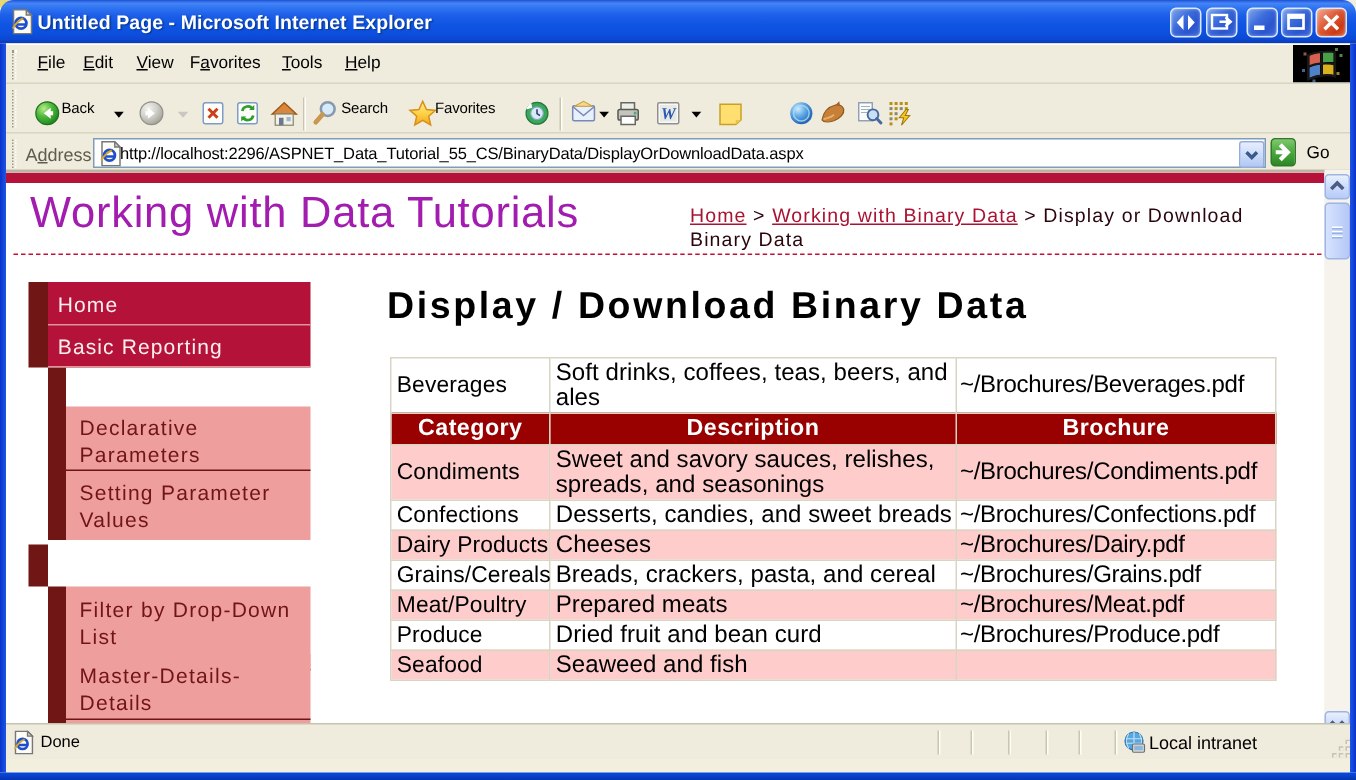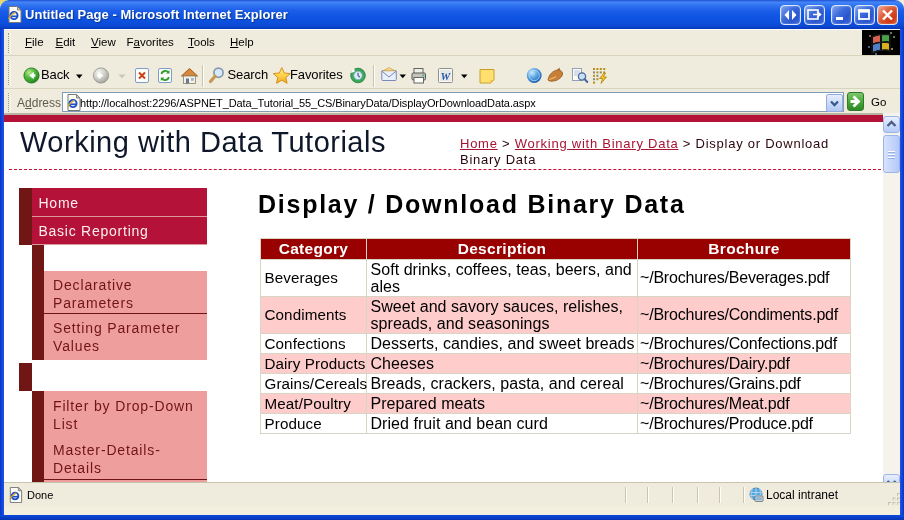--- a/index.html
+++ b/index.html
@@ -31,37 +31,37 @@
   #brdB{left:0;top:515px;width:904px;height:5px;background:linear-gradient(180deg,#0B4ADE,#0635B2);}
 
   
   #menubar{left:4px;top:29px;width:896px;height:26px;background:#EFECDD;border-top:1px solid #fff;}
   #menubar .mi{top:6px;color:#000;font-size:11.5px;}
   .grip{width:3px;border-left:1px dotted #9D9A84;border-right:1px dotted #fff;}
   #throbber{left:858px;top:0px;width:38px;height:26px;background:#000;}
 
   
   #toolbar{left:4px;top:55px;width:896px;height:33px;background:#EFECDD;border-top:1px solid #D8D4C0;}
-  #toolbar .lbl{color:#000;font-size:13px;top:10.5px;letter-spacing:-0.1px;}
+  #toolbar .lbl{color:#000;font-size:10px;top:10.5px;letter-spacing:-0.1px;}
 
   
   #addrbar{left:4px;top:88px;width:896px;height:27px;background:#EFECDD;border-top:1px solid #D8D4C0;border-bottom:2px solid #B9B5A2;}
   #addrlabel{left:13px;top:6.5px;color:#5E5C4C;font-size:12px;}
   #combo{left:58px;top:3px;width:782px;height:20px;background:#fff;border:1px solid #7F9DB9;}
   #urltext{left:17px;top:4px;font-size:11px;color:#000;white-space:nowrap;letter-spacing:-0.1px;}
   #combobtn{left:763px;top:0.5px;width:17px;height:18px;border-radius:2px;
      background:linear-gradient(180deg,#E6EEFD 0%,#CCDCFA 50%,#B2C8F2 100%);border:1px solid #93ACDD;}
   #gobtn{left:843px;top:3px;width:17px;height:19px;border-radius:3px;border:1px solid #2F7A28;
      background:linear-gradient(180deg,#7EC86E 0%,#4AA83C 50%,#2E8826 100%);}
   #golabel{left:867px;top:7px;font-size:11.5px;color:#000;}
 
   
   #content{left:4px;top:115px;width:879px;height:376px;background:#fff;overflow:hidden;}
   #band{left:0;top:0;width:879px;height:6.5px;background:#B5123A;}
-  #h1{left:16px;top:11px;font-size:29px;color:#0f172a;letter-spacing:0.5px;white-space:nowrap;}
+  #h1{left:16px;top:11px;font-size:29px;color:#a21caf;letter-spacing:0.5px;white-space:nowrap;}
   #crumbs{left:456px;top:21px;width:420px;font-size:13px;font-weight:normal;color:#2A060C;line-height:15.5px;letter-spacing:0.75px;}
   #crumbs a{color:#A91332;text-decoration:underline;}
   #dash{left:5px;top:54px;width:872px;height:0;border-top:1px dashed #C21134;}
 
   
   .m1s{left:15px;width:12.5px;background:#701614;}
   .m2s{left:28px;width:11.5px;background:#701614;}
   .m1{left:27.5px;width:175.5px;background:#B5123A;color:#FBEFEF;font-size:14px;letter-spacing:0.75px;padding:5.5px 0 0 7px;border-bottom:1.5px solid #DC9898;line-height:18px;}
   .m2{left:39.5px;width:163.5px;background:#EF9E9E;color:#701418;font-size:14px;letter-spacing:0.85px;padding:4px 0 0 9.5px;border-bottom:1.3px solid #6E1414;line-height:18px;}
 
@@ -328,28 +328,28 @@
 
     <div id="mainhead" class="txt">Display / Download Binary Data</div>
     <table id="gridtable" cellspacing="0">
       <colgroup>
           <col style="width:106px">
           <col style="width:271px">
           <col style="width:213px">
         </colgroup>
       <tbody>
           <tr>
+            <td class="c1">Beverages</td>
+            <td class="c2">Soft drinks, coffees, teas, beers, and<br>ales</td>
+            <td class="c3">~/Brochures/Beverages.pdf</td>
+          </tr>
+      <tr>
             <th>Category</th>
             <th>Description</th>
             <th>Brochure</th>
-          </tr>
-      <tr>
-            <td class="c1">Beverages</td>
-            <td class="c2">Soft drinks, coffees, teas, beers, and<br>ales</td>
-            <td class="c3">~/Brochures/Beverages.pdf</td>
           </tr>
       <tr class="alt">
             <td class="c1">Condiments</td>
             <td class="c2">Sweet and savory sauces, relishes,<br>spreads, and seasonings</td>
             <td class="c3">~/Brochures/Condiments.pdf</td>
           </tr>
       <tr>
             <td class="c1">Confections</td>
             <td class="c2">Desserts, candies, and sweet breads</td>
             <td class="c3">~/Brochures/Confections.pdf</td>
@@ -366,20 +366,25 @@
           </tr>
       <tr class="alt">
             <td class="c1">Meat/Poultry</td>
             <td class="c2">Prepared meats</td>
             <td class="c3">~/Brochures/Meat.pdf</td>
           </tr>
       <tr>
             <td class="c1">Produce</td>
             <td class="c2">Dried fruit and bean curd</td>
             <td class="c3">~/Brochures/Produce.pdf</td>
+          </tr>
+      <tr class="alt">
+            <td class="c1">Seafood</td>
+            <td class="c2">Seaweed and fish</td>
+            <td class="c3"></td>
           </tr>
     </tbody>
       </table>
   </div>
   <div id="sb">
     <div class="sbtn" style="top:3px;">
         <svg width="15" height="15" viewBox="0 0 15 15" style="position:absolute;left:0;top:0;">
           <path d="M3.5 9 L7.5 5 L11.5 9" fill="none" stroke="#4D5E85" stroke-width="2.4"></path>
         </svg>
       </div>

